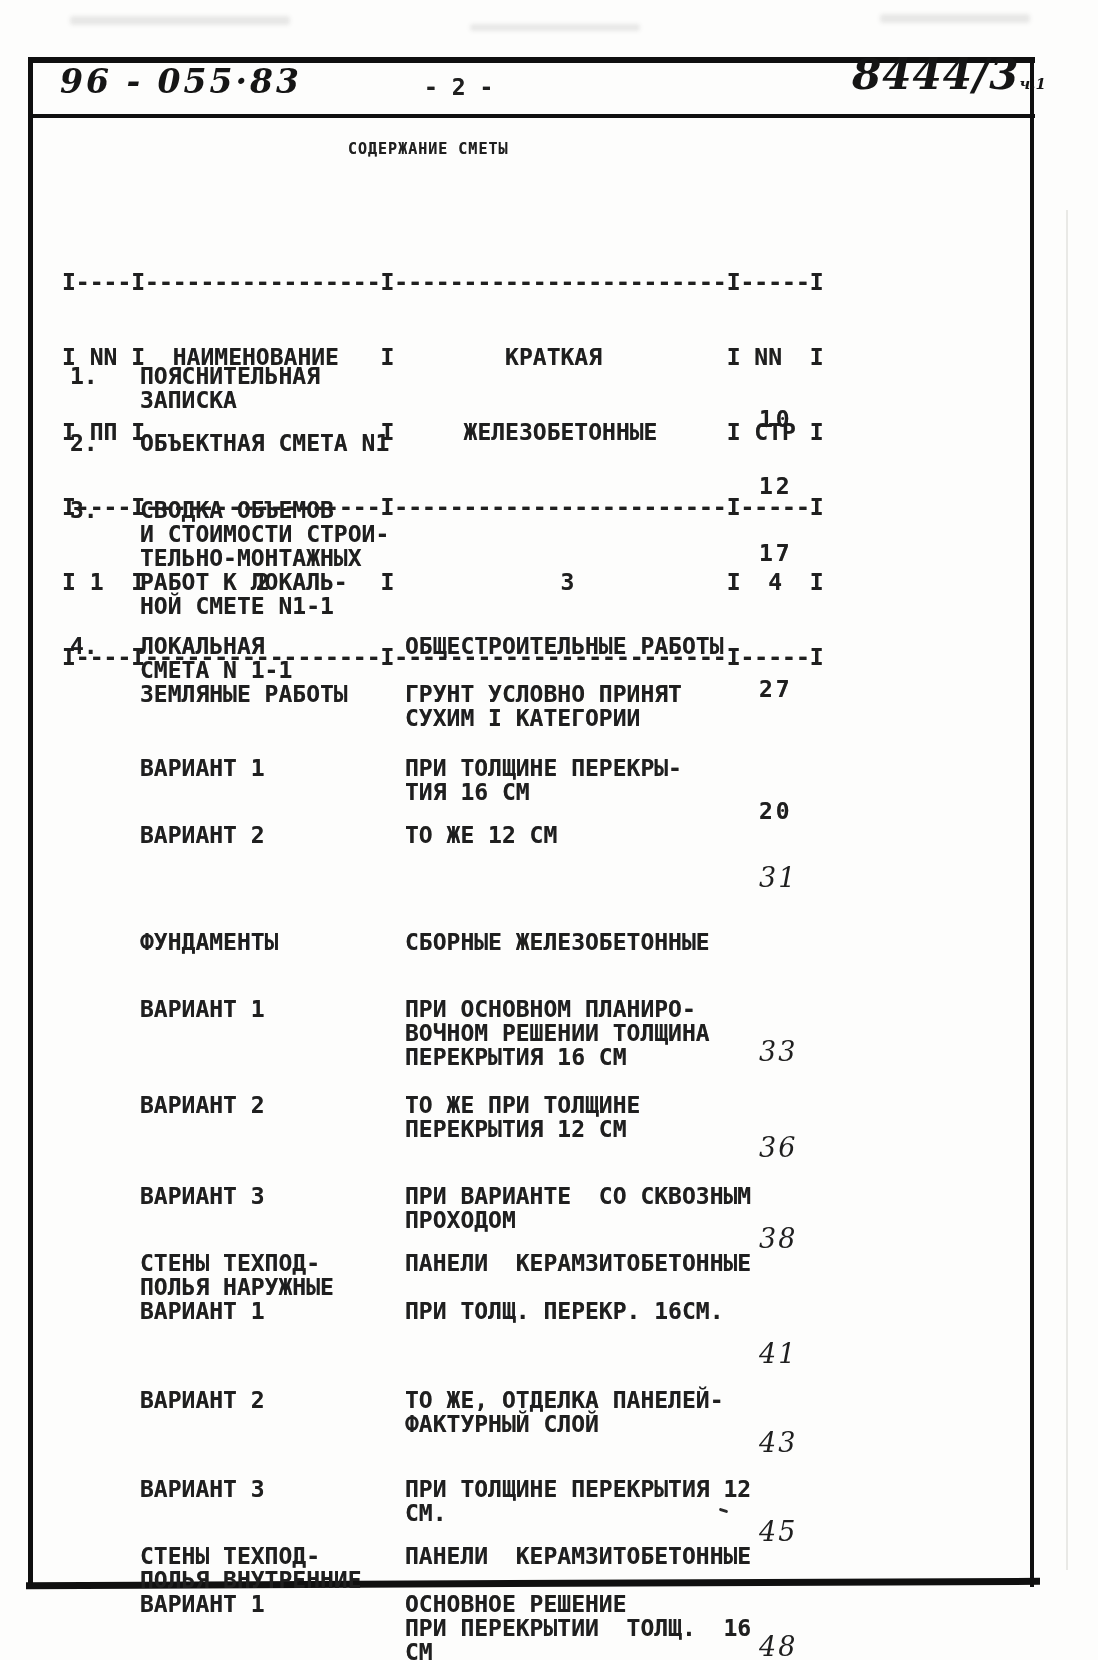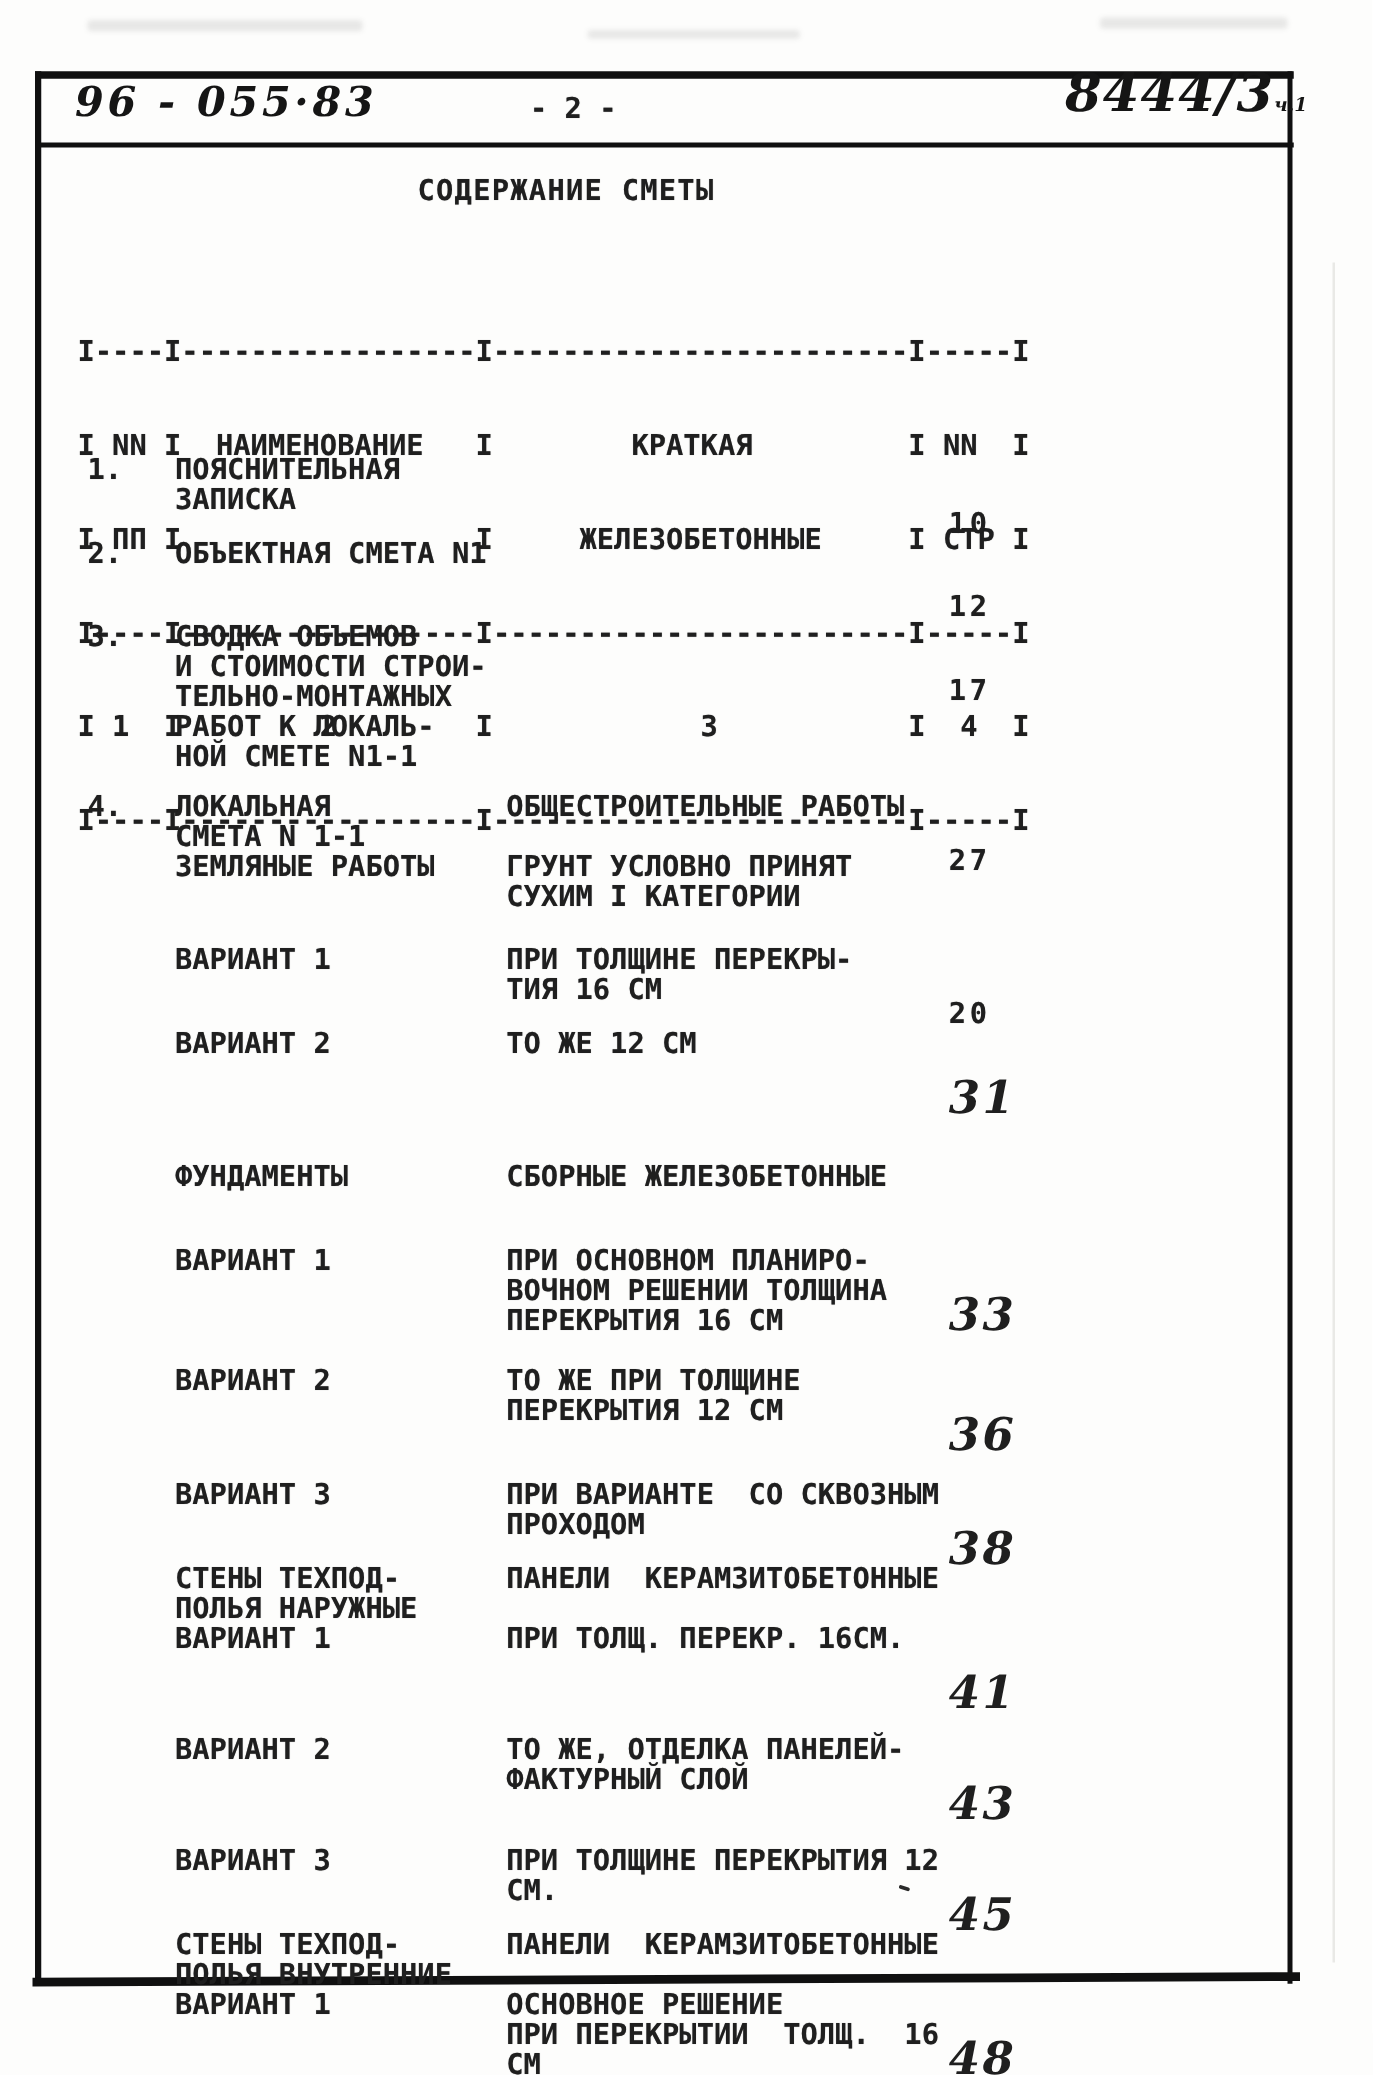--- a/index.html
+++ b/index.html
@@ -20,32 +20,32 @@
   .paper-streak { position:absolute; left:1066px; top:210px; width:2px; height:1360px; background:#e9e9e6; }
   .smudge { position:absolute; background:rgba(40,40,40,0.10); filter:blur(2px); border-radius:3px; }
 
   .typed { font-weight:bold; text-shadow:0 0 0.6px rgba(20,20,20,0.55); }
   .hw { font-family:"DejaVu Serif", serif; font-style:italic; font-weight:bold; color:#151515; }
 
   .doc-num { position:absolute; left:60px; top:62px; font-size:33px; letter-spacing:3px; }
   .pageno  { position:absolute; left:424px; top:74px; font-size:23px; }
   .stamp   { position:absolute; left:852px; top:50px; font-size:42px; letter-spacing:1px;font-style:italic; }
   .stamp-sub { font-size:15px; letter-spacing:0; }
-  .title   { position:absolute; left:334px; top:140px; font-size:23px; letter-spacing:1px; }
+  .title   { position:absolute; left:348px; top:140px; font-size:15px; letter-spacing:1px; }
 
   .ascii { position:absolute; left:62px; top:220px; font-size:23px; line-height:25px; white-space:pre; }
   .ascii > div { font-weight:bold; text-shadow:0 0 0.6px rgba(20,20,20,0.5); }
 
   .tbody { position:absolute; left:62px; top:364px; width:790px; font-size:23px; line-height:24px; }
   .row { display:grid; grid-template-columns:78px 265px 340px 100px; align-items:start; }
   .row > div { white-space:pre; font-weight:bold; text-shadow:0 0 0.6px rgba(20,20,20,0.5); }
   .c1 { padding-left:8px; }
   .c4 { padding-left:14px; letter-spacing:3px;margin-top:43px; }
-  .c4.hand { font-family:"DejaVu Serif", serif; font-style:italic; font-weight:bold;
-             font-size:36px; line-height:24px; letter-spacing:2px; text-shadow:none; }
+  .c4.hand { font-family:"DejaVu Serif", serif; font-style:italic; font-weight:normal;
+             font-size:27px; line-height:24px; letter-spacing:2px; text-shadow:none; }
 
   .stray { position:absolute; left:719px; top:1509px; width:9px; height:3px;
            background:#2a2a2a; transform:rotate(18deg); border-radius:2px; }
 </style>
 </head>
 <body>
 
 <div class="page" style="--ink: #1f1f1f; --paper: #fdfdfc; --frame: #101010;">
 
   <div class="smudge" style="left:70px;top:16px;width:220px;height:9px;"></div>

